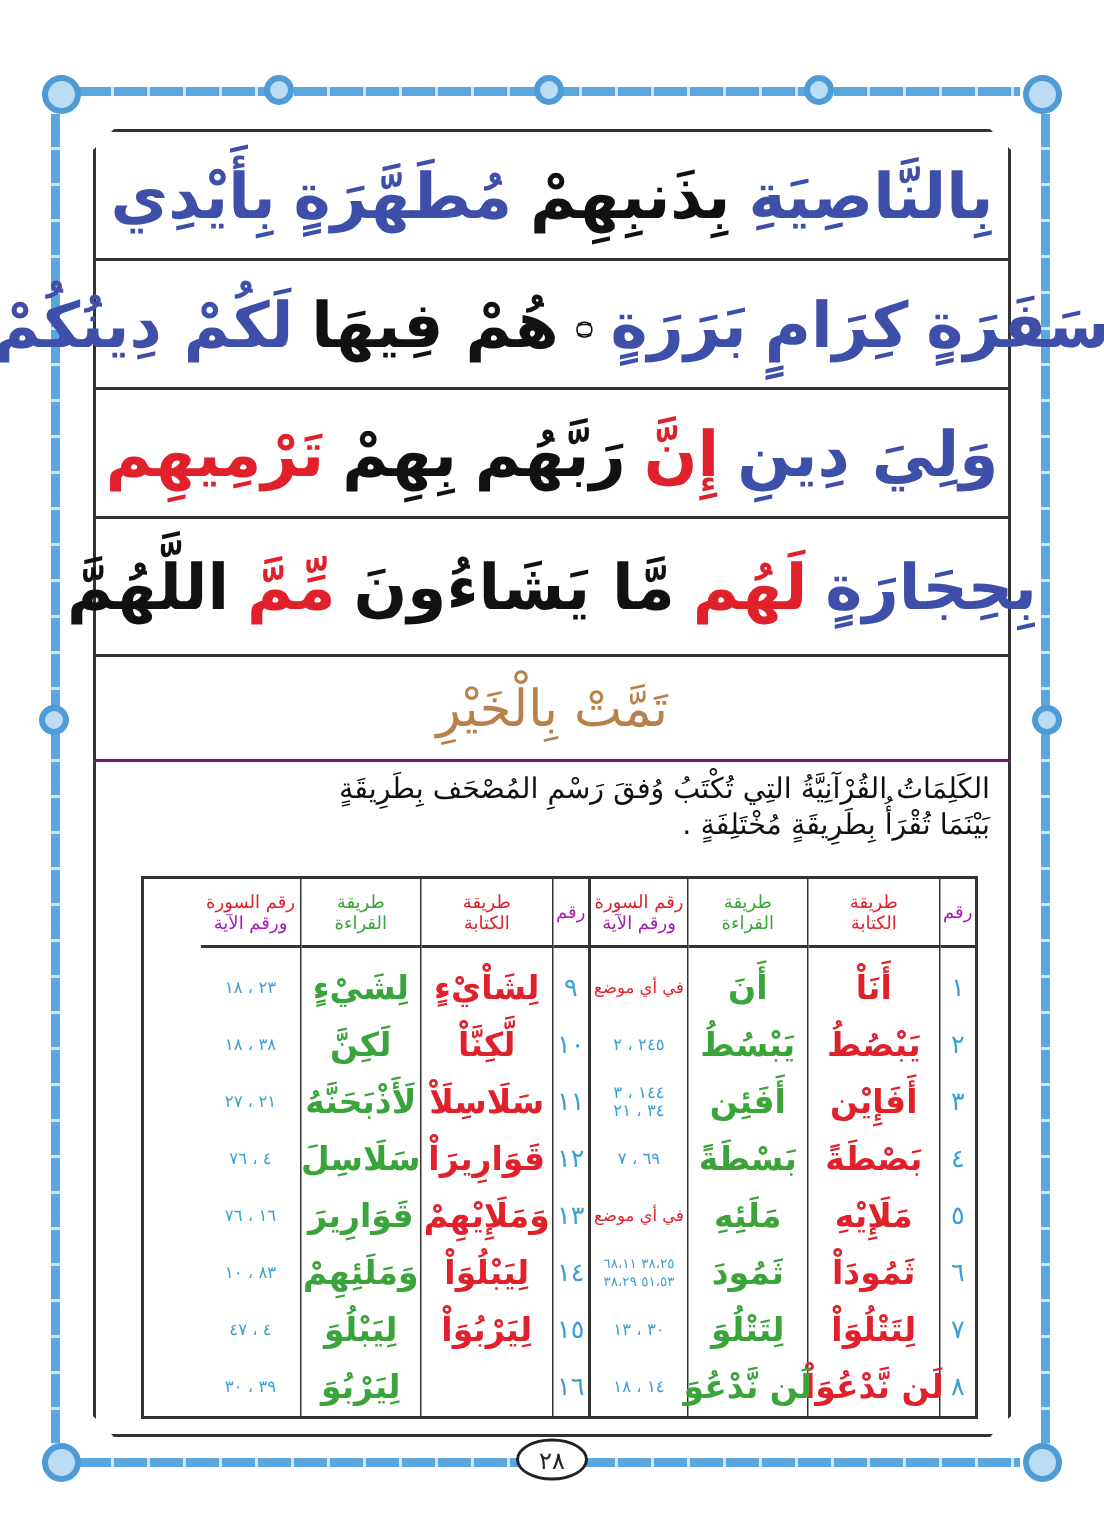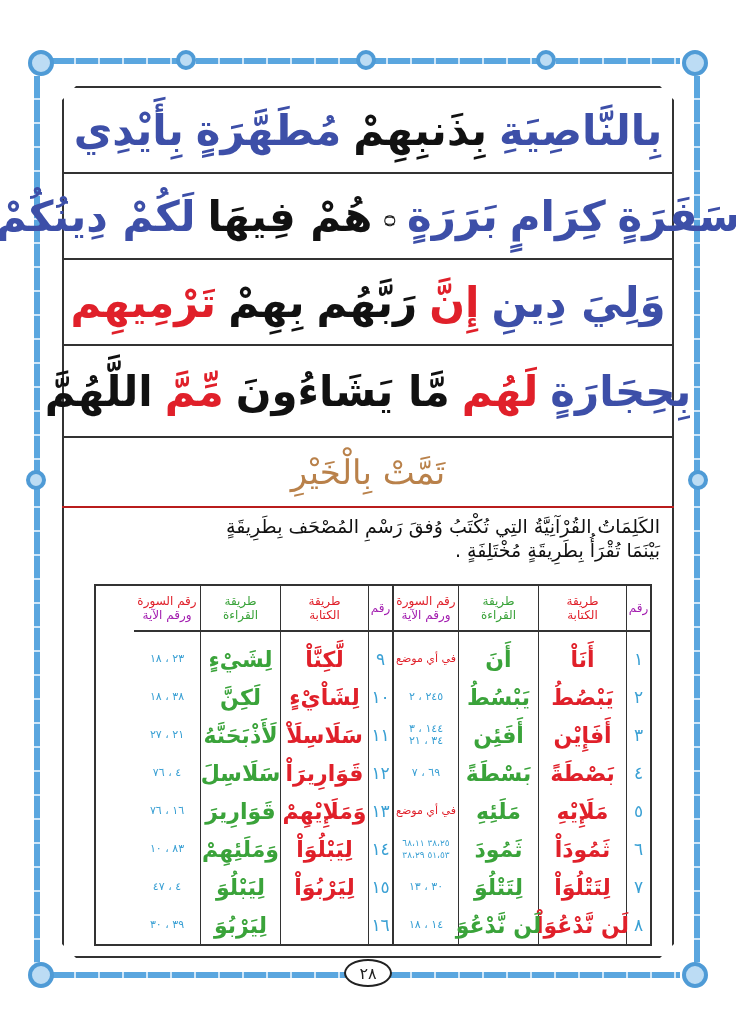--- a/index.html
+++ b/index.html
@@ -33,21 +33,21 @@
     display:flex; align-items:center; justify-content:center;
     direction:rtl; font-family:"DejaVu Sans", sans-serif; font-size:42px; font-weight:bold;
     white-space:nowrap; letter-spacing:0;
   }
   .w-blue { color:#3d4fa8; }
   .w-black { color:#111; }
   .w-red { color:#e0202a; }
   .verse-row span { margin:0 6px; }
   .closing {
     position:absolute; left:62px; top:438px; width:612px; height:70px;
-    border-bottom:2px solid #b91c1c; box-sizing:border-box;
+    border-bottom:2px solid #701a75; box-sizing:border-box;
     display:flex; align-items:center; justify-content:center;
     direction:rtl; font-family:"DejaVu Serif", serif; font-size:34px; color:#b9814a; letter-spacing:6px;
   }
   .intro {
     position:absolute; left:100px; top:514px; width:560px;
     direction:rtl; text-align:right; font-family:"DejaVu Sans", sans-serif;
     font-size:19px; line-height:24px; color:#111;
   }
   
   .tbl {
@@ -237,22 +237,22 @@
       <div class="cell num">١٥</div>
       <div class="cell num">١٦</div>
     </div>
   </div>
   <div class="col c-write">
     <div class="hdr hdr-red">
       <span>طريقة</span>
       <span>الكتابة</span>
     </div>
     <div class="cells">
+      <div class="cell write">لِشَاْيْءٍ</div>
       <div class="cell write">لَّكِنَّاْ</div>
-      <div class="cell write">لِشَاْيْءٍ</div>
       <div class="cell write">سَلَاسِلَاْ</div>
       <div class="cell write">قَوَارِيرَاْ</div>
       <div class="cell write">وَمَلَإِيْهِمْ</div>
       <div class="cell write">لِيَبْلُوَاْ</div>
       <div class="cell write">لِيَرْبُوَاْ</div>
     </div>
   </div>
   <div class="col c-read">
     <div class="hdr hdr-green">
       <span>طريقة</span>

